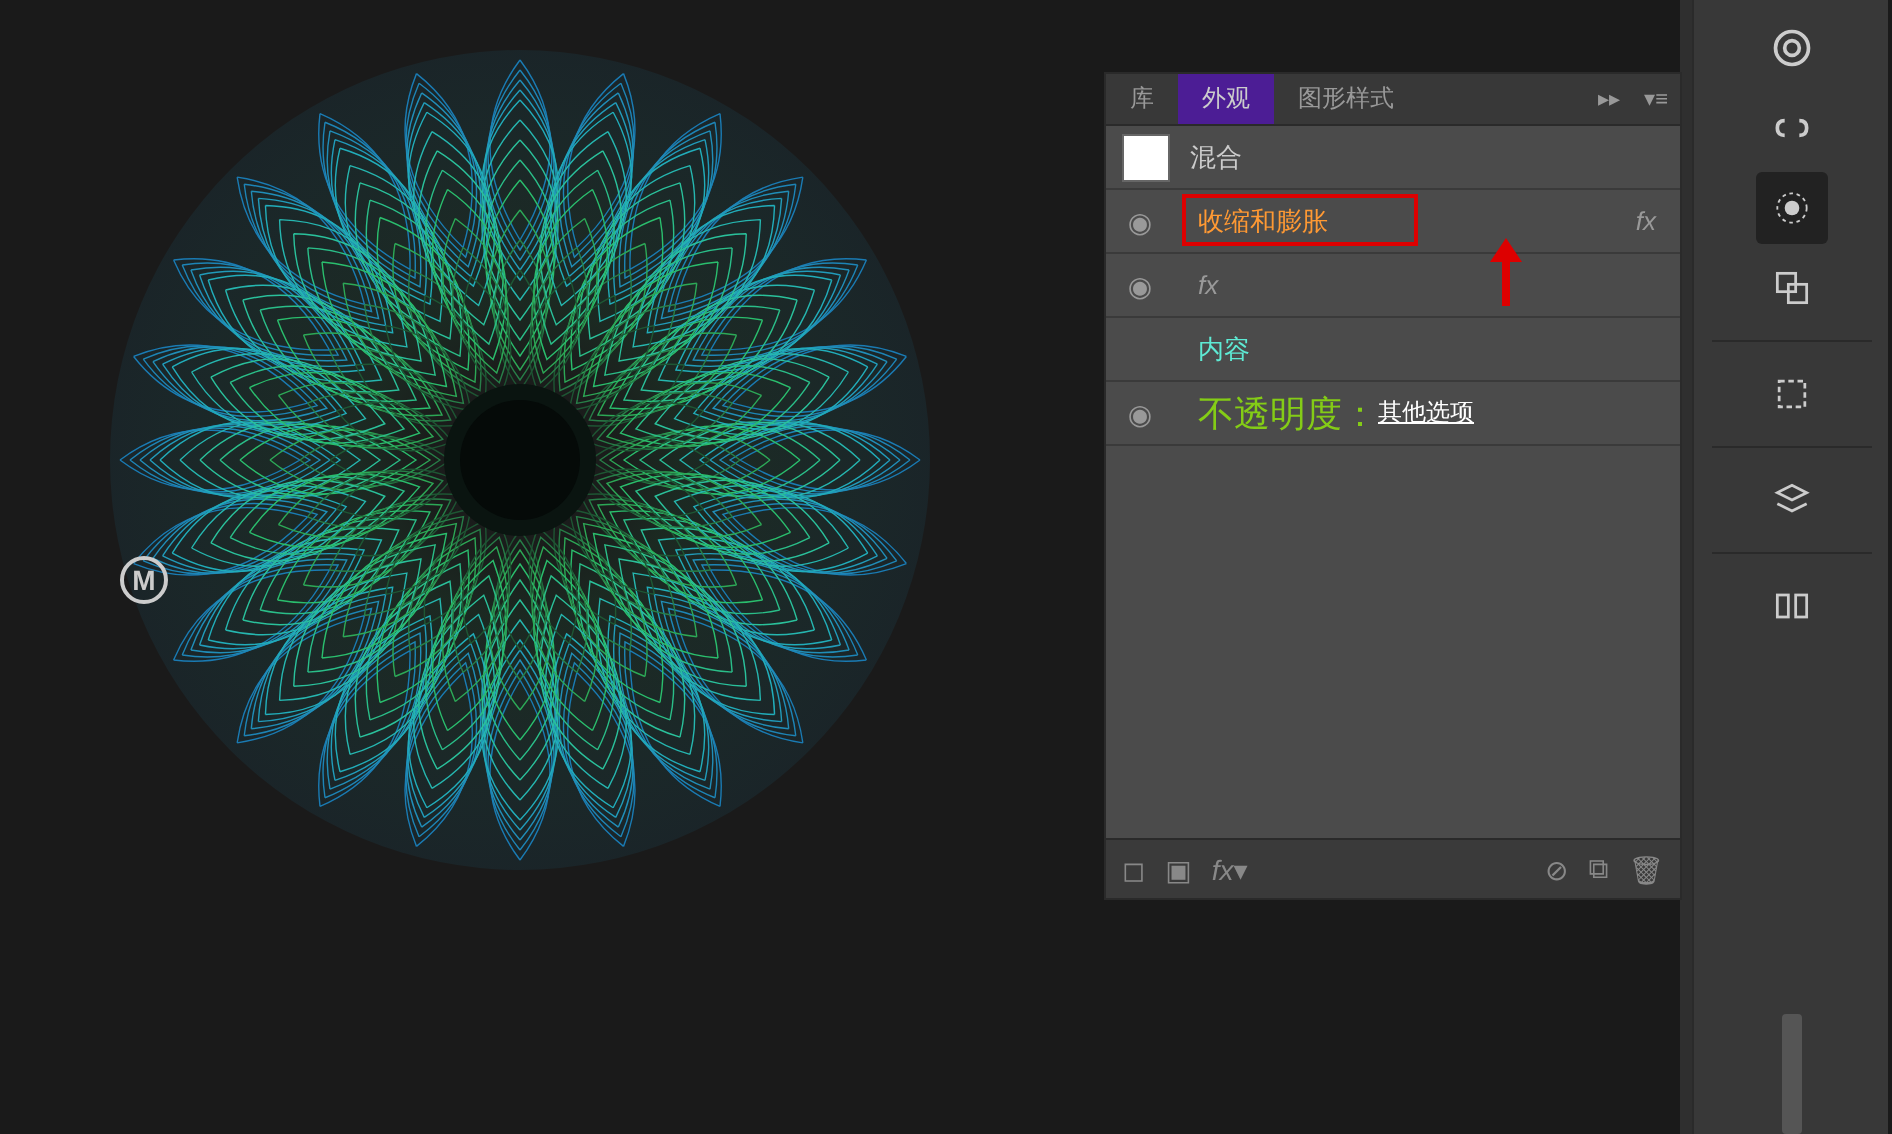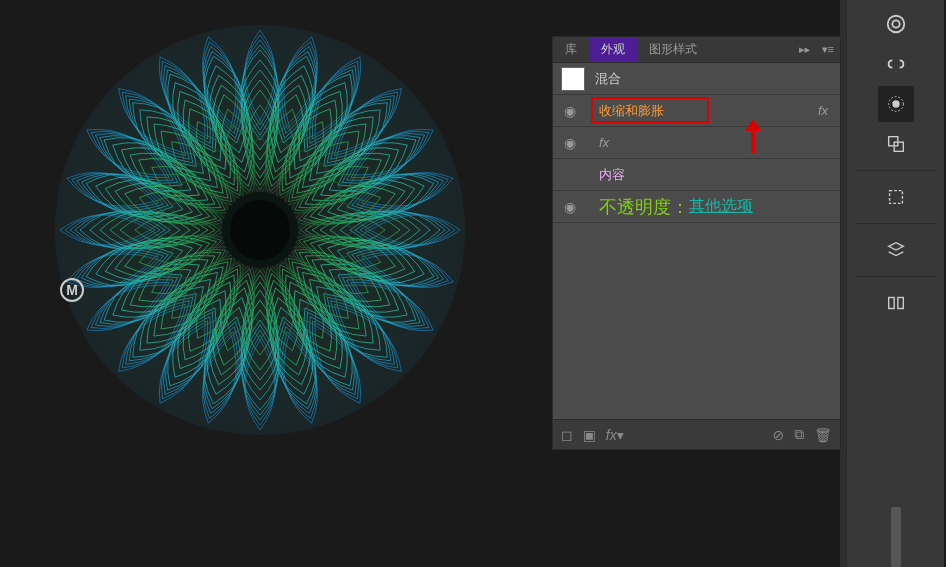--- a/index.html
+++ b/index.html
@@ -22,24 +22,24 @@
     .appearance-row { display: flex; align-items: center; height: 32px; border-bottom: 1px solid #3a3a3a; padding: 0 8px; }
     .swatch { width: 24px; height: 24px; background: #fff; border: 1px solid #666; margin-right: 10px; }
     .row-label { color: #ccc; font-size: 13px; flex: 1; }
     
     .effect-row { display: flex; align-items: center; height: 32px; border-bottom: 1px solid #3a3a3a; padding: 0 8px; }
     .effect-row.highlighted { position: relative; }
     .highlight-box { position: absolute; left: 38px; top: 2px; width: 118px; height: 26px; border: 2px solid #d00; pointer-events: none; }
     .eye-icon { width: 18px; color: #999; margin-right: 10px; font-size: 14px; text-align: center; }
     .effect-indent { width: 10px; }
     .effect-label { color: #ff9933; font-size: 13px; flex: 1; cursor: pointer; }
-    .effect-label.plain { color: #f0abfc; text-decoration: none; cursor: default; }
+    .effect-label.plain { color: #5eead4; text-decoration: none; cursor: default; }
     .fx-badge { color: #999; font-style: italic; font-size: 13px; padding-right: 4px; }
     .opacity-label { color: #84cc16; font-size: 18px; }
-    .opacity-value { color: #14b8a6; font-size: 16px; text-decoration: underline; cursor: pointer; }
+    .opacity-value { color: #ffffff; font-size: 12px; text-decoration: underline; cursor: pointer; }
     
     .arrow-annotation { position: absolute; left: 188px; top: 80px; color: #d00; font-size: 24px; pointer-events: none; }
     .arrow-annotation svg { width: 24px; height: 38px; }
     
     .panel-empty { height: 196px; background: #4b4b4b; }
     
     .panel-footer { display: flex; align-items: center; height: 30px; background: #3a3a3a; border-top: 1px solid #2a2a2a; padding: 0 8px; gap: 10px; }
     .footer-icon { color: #888; font-size: 14px; cursor: pointer; }
     .footer-spacer { flex: 1; }
     

